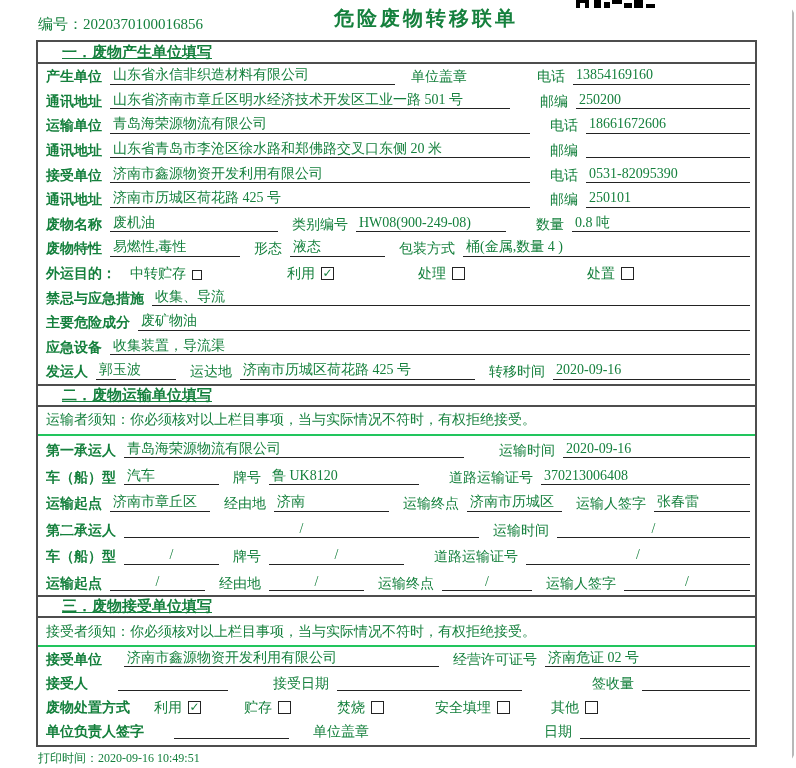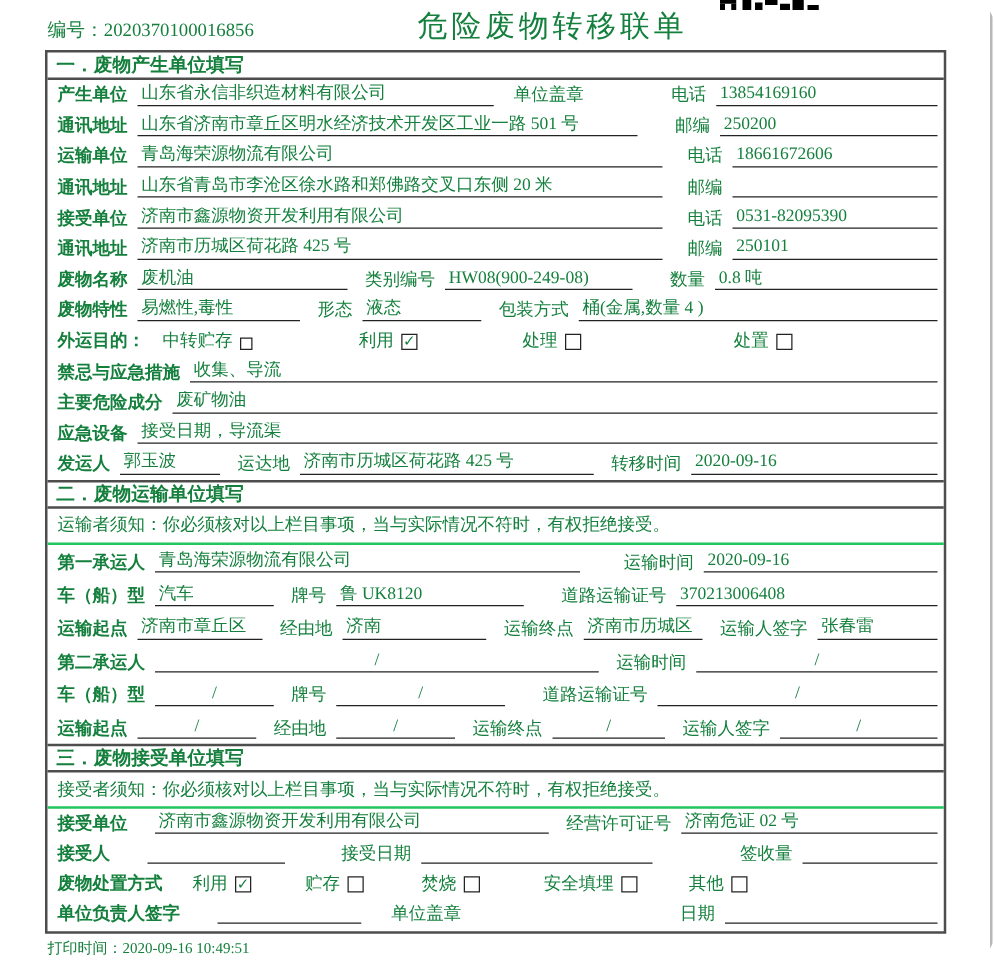--- a/index.html
+++ b/index.html
@@ -1,25 +1,25 @@
 <!DOCTYPE html>
 <html><head>
 <meta charset="utf-8">
 <style>
   html,body{margin:0;padding:0;background:#fff;}
   .doc{position:relative;width:796px;height:768px;background:#fff;overflow:hidden;
        font-family:"Liberation Serif","DejaVu Serif",serif;color:#15803d;font-size:14px;border-radius:22px;}
   .doc-no{position:absolute;left:38px;top:15px;font-size:15px;white-space:nowrap;}
-  .title{position:absolute;left:334px;top:5px;font-size:24px;font-weight:normal;letter-spacing:3px;white-space:nowrap;}
+  .title{position:absolute;left:334px;top:5px;font-size:20px;font-weight:bold;letter-spacing:3px;white-space:nowrap;}
   .qr{position:absolute;left:576px;top:0;width:80px;height:9px;}
   .page-edge{position:absolute;right:2px;top:0;width:2px;height:768px;background:#b8b8b8;}
   .tbl{position:absolute;left:36px;top:40px;width:721px;height:707px;border:2px solid #4d4d4d;
        box-sizing:border-box;display:flex;flex-direction:column;}
   .sec-hdr{font-weight:bold;font-size:15px;height:22px;box-sizing:border-box;
-           border-bottom:2px solid #4d4d4d;display:flex;align-items:center;padding:0 7px;}
+           border-bottom:2px solid #4d4d4d;display:flex;align-items:center;padding:0 24px;text-decoration:underline;}
   .sec-hdr.mid{height:23px;border-top:2px solid #4d4d4d;}
   .notice{height:29px;box-sizing:border-box;border-bottom:2px solid #22c55e;
           display:flex;align-items:center;padding:0 8px;}
   .row{display:flex;align-items:flex-end;box-sizing:border-box;padding:0 5px 4px 8px;}
   .r1{height:24.6px}.r2{height:26.6px}.r3{height:24px}
   .lbl{white-space:nowrap;margin-left:14px;line-height:1.1;}
   .row > .lbl:first-child{margin-left:0;font-weight:bold;}
   .val{border-bottom:1.4px solid #232323;margin-left:8px;padding:0 3px 1px 3px;
        white-space:nowrap;overflow:hidden;line-height:1.1;box-sizing:border-box;}
   .grow{flex:1;}
@@ -136,21 +136,21 @@
       <span class="val grow">收集、导流</span>
     </div>
 
     <div class="row r1">
       <span class="lbl">主要危险成分</span>
       <span class="val grow">废矿物油</span>
     </div>
 
     <div class="row r1">
       <span class="lbl">应急设备</span>
-      <span class="val grow">接受日期，导流渠</span>
+      <span class="val grow">收集装置，导流渠</span>
     </div>
 
     <div class="row r1">
       <span class="lbl">发运人</span>
       <span class="val" style="width:80px">郭玉波</span>
       <span class="lbl">运达地</span>
       <span class="val" style="width:235px">济南市历城区荷花路 425 号</span>
       <span class="lbl" style="">转移时间</span>
       <span class="val grow">2020-09-16</span>
     </div>

